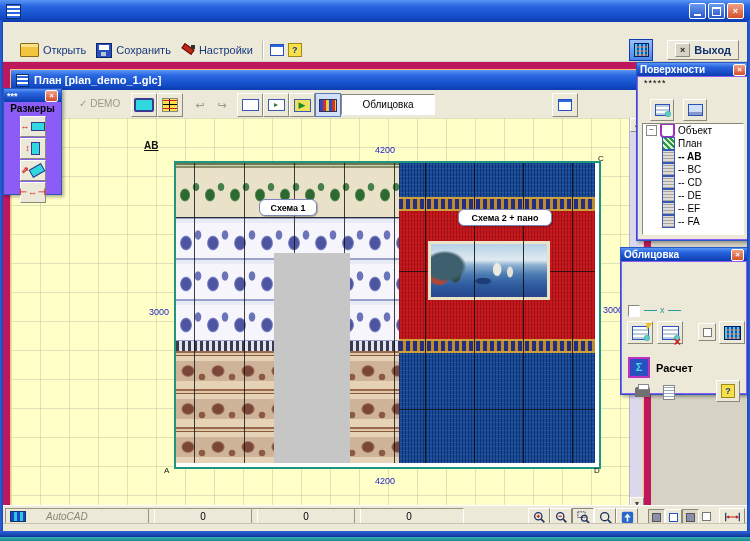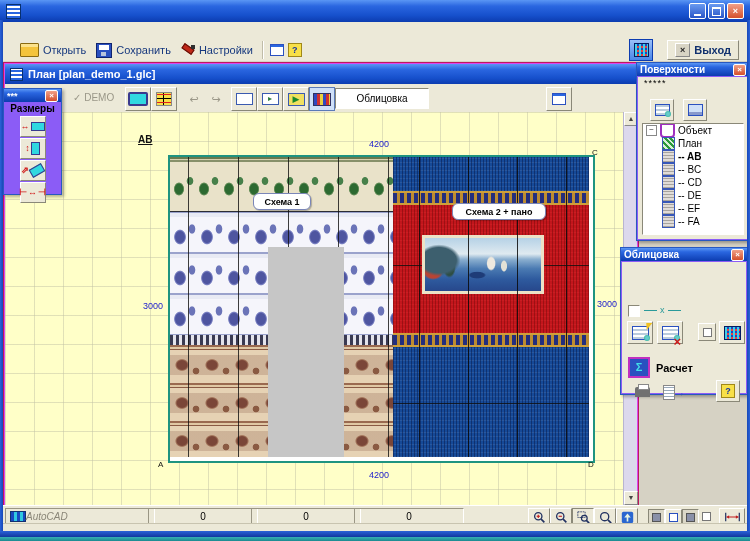--- a/index.html
+++ b/index.html
@@ -52,22 +52,22 @@
        display:flex;align-items:center;justify-content:center;}
   .ico-calc{width:13px;height:12px;background:#184ac0;border:1px solid #061c60;
        background-image:repeating-linear-gradient(90deg,#40d0e8 0 2px,transparent 2px 4px),
        repeating-linear-gradient(0deg,#e84040 0 2px,transparent 2px 4px);}
   .exitbtn{display:flex;align-items:center;gap:4px;border:1px solid;border-color:#fff #8a8878 #8a8878 #fff;
        background:#ECE9D8;padding:2px 7px;font-weight:bold;color:#10306e;}
   .ico-x{width:13px;height:12px;border:1px solid;border-color:#fff #888 #888 #fff;background:#d8d4c4;
        font-size:9px;font-weight:bold;color:#222;display:flex;align-items:center;justify-content:center;line-height:1;}
   
   .mdi{left:3px;right:3px;top:61px;height:444px;background:#d6d2c4;}
-  .child{position:absolute;left:0;top:1px;width:634px;height:443px;background:#d946ef;
-       border:1px solid #be185d;}
+  .child{position:absolute;left:0;top:1px;width:634px;height:443px;background:#fdba74;
+       border:7px solid #be185d;}
   .child-cap{position:absolute;left:1px;top:1px;right:1px;height:20px;font-size:11px;padding-left:5px;}
   .child-tb{position:absolute;left:1px;top:21px;right:1px;height:28px;background:#ECE9D8;border-bottom:1px solid #c8c4b0;}
   .ctbtn{position:absolute;top:3px;width:24px;height:22px;border:1px solid;border-color:#fff #8a8878 #8a8878 #fff;
        background:#ECE9D8;display:flex;align-items:center;justify-content:center;}
   .ctbtn.flat{border-color:transparent;}
   .ctbtn.pressed{border-color:#5a7ab8;background:#cfe0f8;}
   .ico-plan{width:16px;height:10px;background:#30d8e0;border:2px solid #3a3a8e;border-radius:2px;}
   .ico-axes{width:14px;height:12px;background:#f8e048;border:1px solid #888;position:relative;}
   .ico-axes:before{content:"";position:absolute;left:6px;top:0;bottom:0;width:1px;background:#000;}
   .ico-axes:after{content:"";position:absolute;top:5px;left:0;right:0;height:1px;background:#000;
@@ -191,21 +191,21 @@
   .botrow-btn{position:absolute;top:120px;width:24px;height:20px;display:flex;align-items:center;justify-content:center;}
   .ico-print{width:15px;height:10px;background:#707070;border-radius:2px 2px 0 0;position:relative;}
   .ico-print:before{content:"";position:absolute;left:3px;top:-3px;width:9px;height:4px;background:#fff;border:1px solid #888;}
   .ico-doc{width:10px;height:13px;background:#fff;border:1px solid #888;
       background-image:repeating-linear-gradient(0deg,transparent 0 2px,#9ab 2px 3px);}
   .helpbtn{position:absolute;top:118px;right:6px;width:22px;height:20px;border:1px solid;
       border-color:#fff #8a8878 #8a8878 #fff;background:#ECE9D8;display:flex;align-items:center;justify-content:center;}
   
   .status{left:3px;right:3px;top:505px;height:18px;background:#ECE9D8;border-top:1px solid #fff;font-size:10px;}
   .scell{position:absolute;top:2px;height:14px;border:1px solid;border-color:#9a9684 #fff #fff #9a9684;
-      display:flex;align-items:center;padding:0 4px;gap:0;}
+      display:flex;align-items:center;padding:0 4px;gap:20px;}
   .autocad{font-style:italic;color:#8a8678;}
   .ico-acad{width:14px;height:9px;background-image:repeating-linear-gradient(90deg,#1848c0 0 3px,#30c8e0 3px 6px);
       border:1px solid #103070;}
   .zbtn{position:absolute;top:2px;width:20px;height:16px;border:1px solid;border-color:#fff #8a8878 #8a8878 #fff;
       background:#ECE9D8;display:flex;align-items:center;justify-content:center;}
   .togbtn{position:absolute;top:3px;width:15px;height:14px;display:flex;align-items:center;justify-content:center;}
   .tog-raised{border:1px solid;border-color:#fff #8a8878 #8a8878 #fff;background:#ECE9D8;}
   .tog-pressed{border:1px solid;border-color:#8a8878 #fff #fff #8a8878;background:#dcd8c8;}
   .sq-fill{width:7px;height:7px;background:#8a90a8;border:1px solid #555;}
   .sq-blue{width:7px;height:7px;background:#fff;border:1px solid #2a50c0;}

